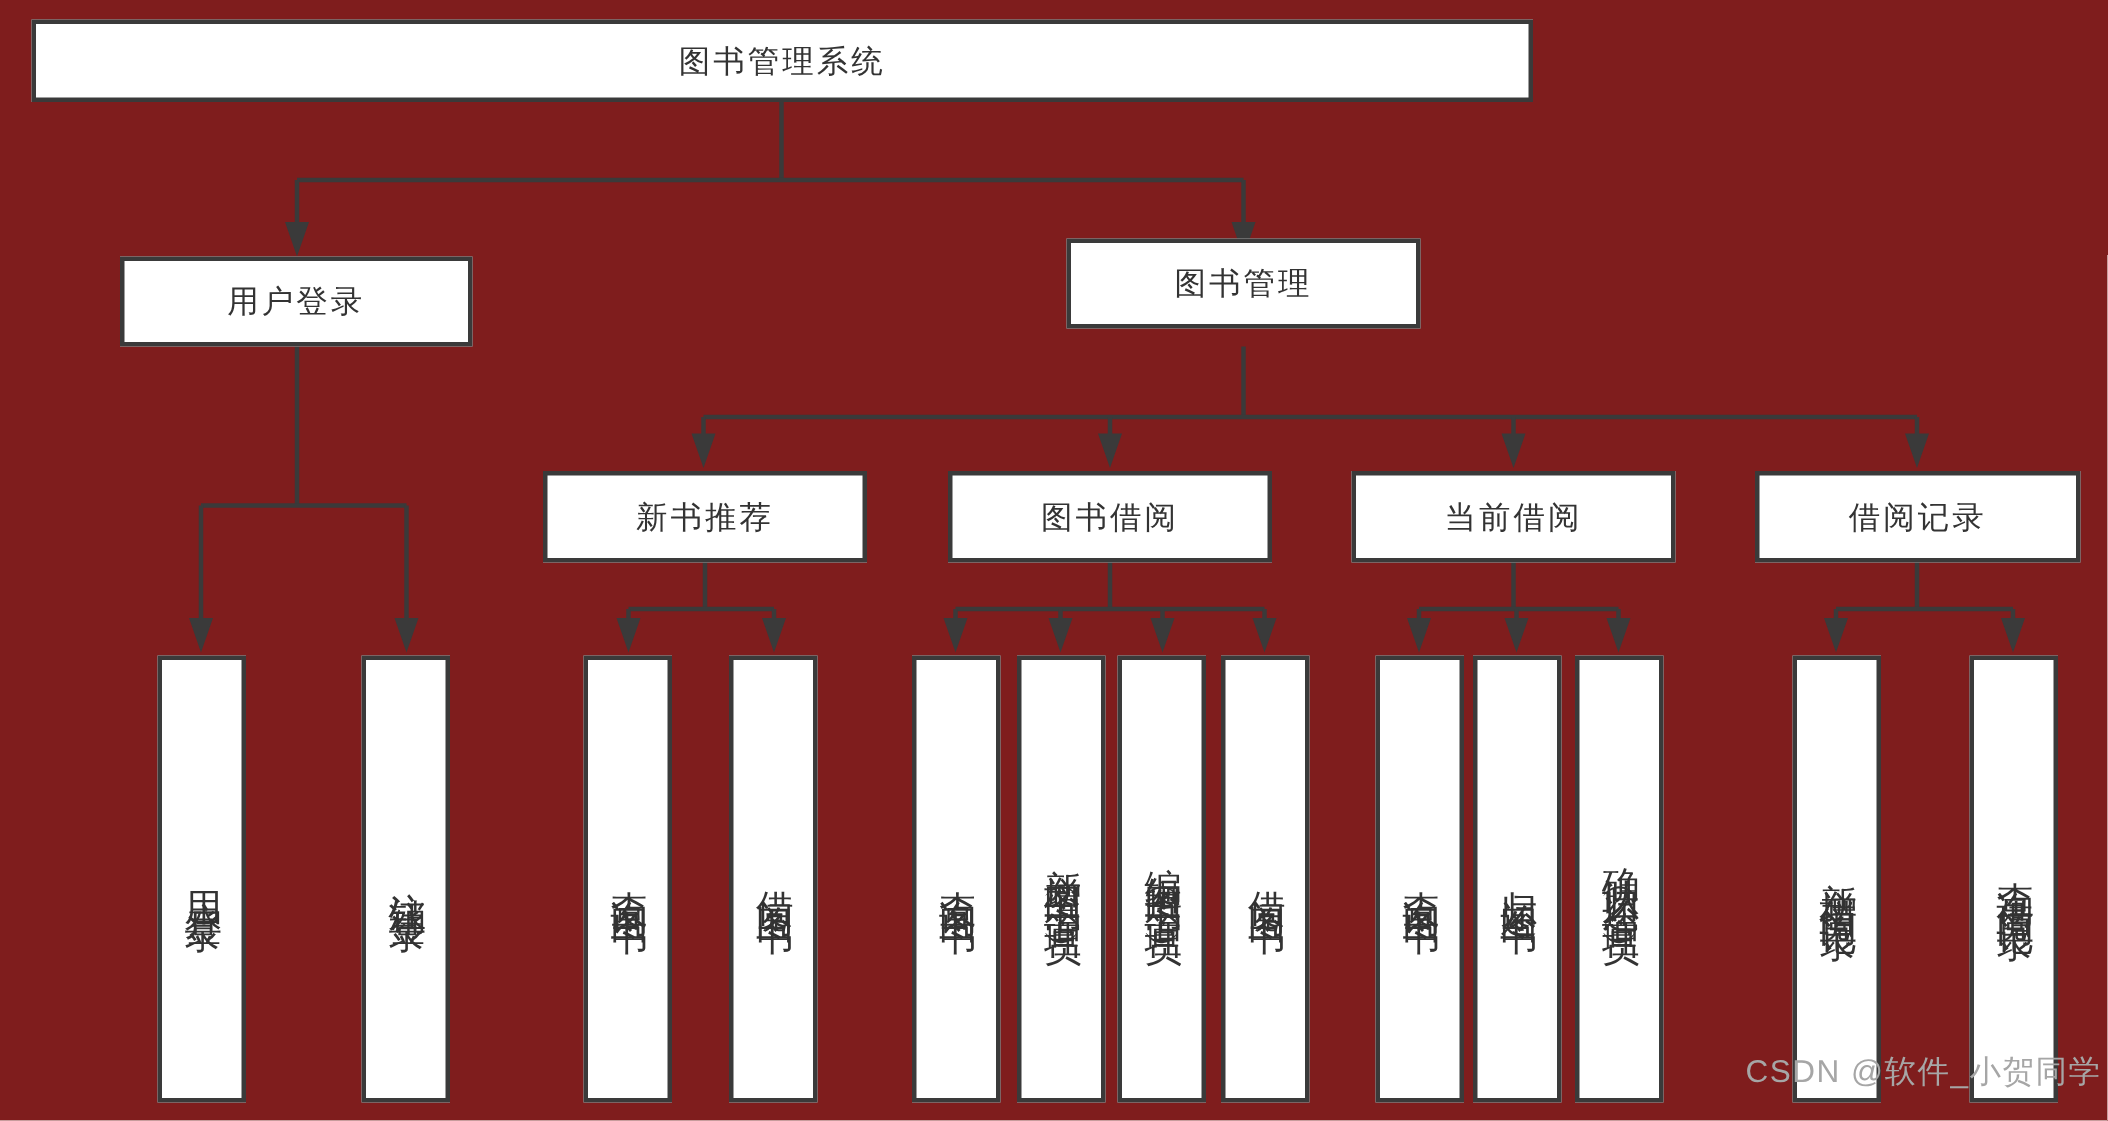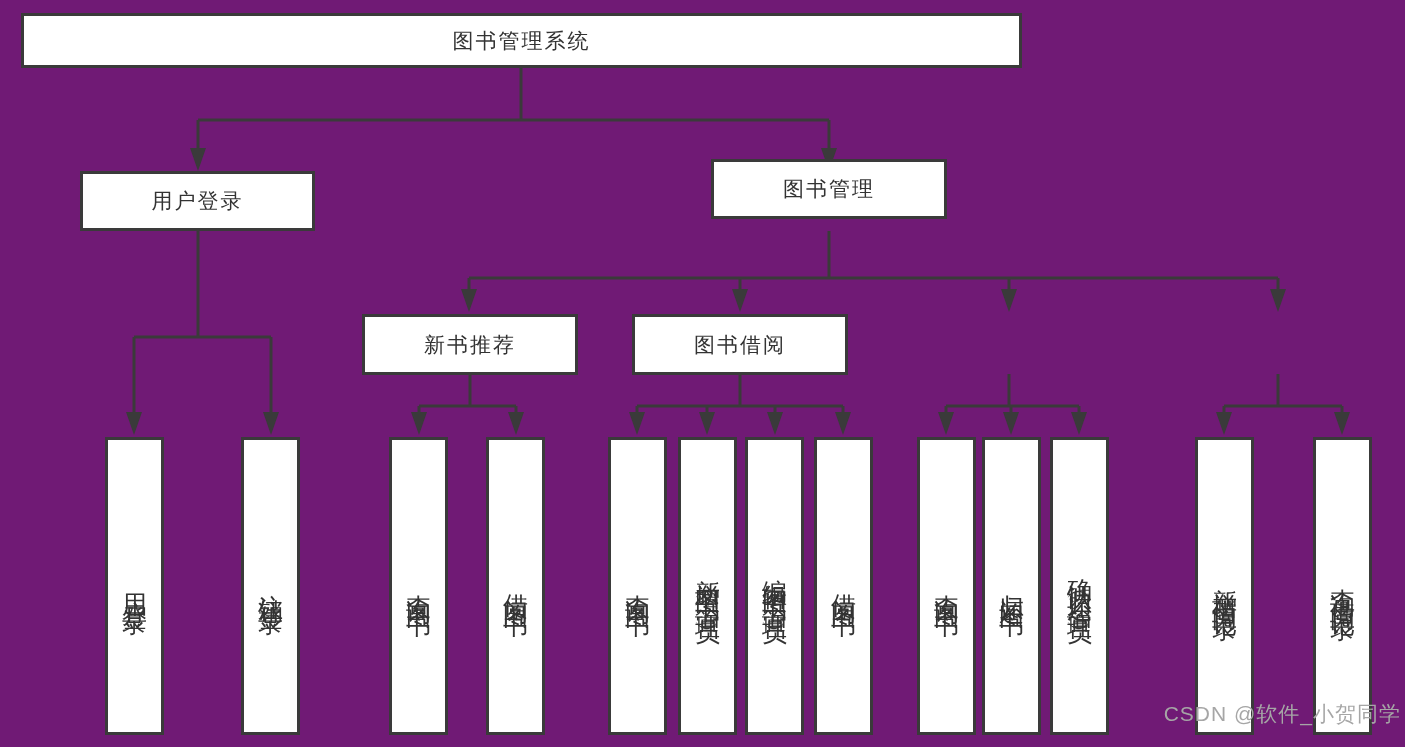--- a/index.html
+++ b/index.html
@@ -1,18 +1,18 @@
 <!DOCTYPE html>
 <html><head>
 <meta charset="utf-8">
 <style>
   html,body { margin:0; padding:0; background:#ffffff; }
   .stage {
     position:relative; width:1405px; height:747px;
-    background:#701a75; overflow:hidden;
+    background:#7f1d1d; overflow:hidden;
     font-family:"Liberation Sans", sans-serif;
     color:#333333;
   }
   .connectors { position:absolute; left:0; top:0; pointer-events:none; }
   .node {
     position:absolute; box-sizing:border-box;
     border:3px solid #3a3a3a; background:#ffffff;
     display:flex; align-items:center; justify-content:center;
     z-index:2;
   }
@@ -109,20 +109,26 @@
   <div class="node" style="left:711px;top:159px;width:236px;height:60px">
     <span class="hlabel">图书管理</span>
   </div>
 
   <div class="node" style="left:632px;top:314px;width:216px;height:61px">
     <span class="hlabel">图书借阅</span>
   </div>
   <div class="node" style="left:362px;top:314px;width:216px;height:61px">
     <span class="hlabel">新书推荐</span>
   </div>
+  <div class="node" style="left:901px;top:314px;width:216px;height:61px">
+    <span class="hlabel">当前借阅</span>
+  </div>
+  <div class="node" style="left:1170px;top:314px;width:217px;height:61px">
+    <span class="hlabel">借阅记录</span>
+  </div>
 
   <div class="node" style="left:105px;top:437px;width:59px;height:298px">
     <span class="vtext">用户登录</span>
   </div>
   <div class="node" style="left:241px;top:437px;width:59px;height:298px">
     <span class="vtext">注销登录</span>
   </div>
 
   <div class="node" style="left:389px;top:437px;width:59px;height:298px">
     <span class="vtext">查询图书</span>

